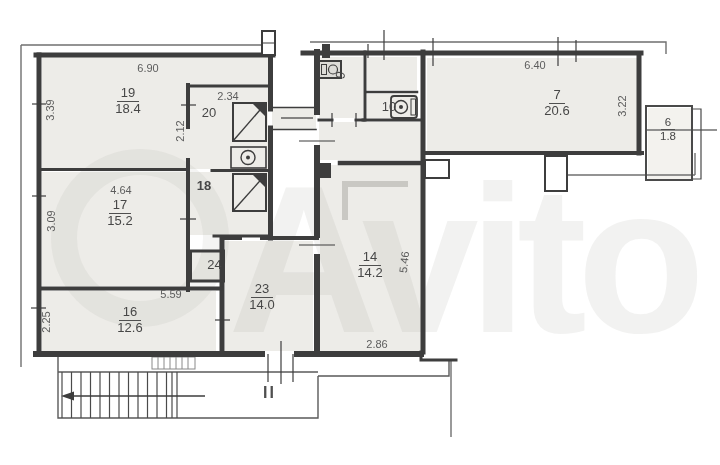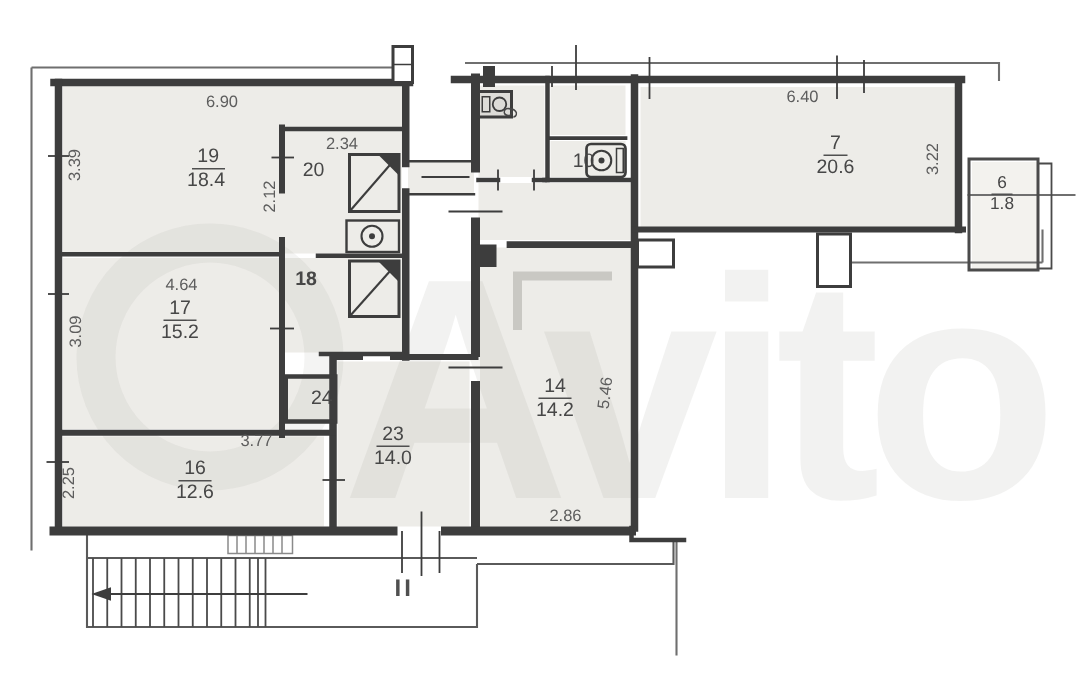--- a/index.html
+++ b/index.html
@@ -198,21 +198,21 @@
       <circle cx="333" cy="69.5" r="4.5" fill="none" stroke-width="1.2"></circle>
     </g>
     <g stroke="#3d3d3d" fill="none">
       <rect x="391" y="96" width="26" height="22" rx="3" stroke-width="1.8"></rect>
       <circle cx="401" cy="107" r="6.5" stroke-width="1.4"></circle>
       <circle cx="401" cy="107" r="2" fill="#3d3d3d" stroke="none"></circle>
       <rect x="411" y="99" width="4.5" height="16" stroke-width="1"></rect>
     </g>
   </svg>
 
-  <div class="rlabel" style="left:106px;top:97px;text-align:right;">
+  <div class="rlabel" style="left:106px;top:86px;">
     <span class="num">19</span>
     <span class="area">18.4</span>
   </div>
   <div class="rlabel solo" style="left:195px;top:106px;width:28px;">
     <span class="num">20</span>
   </div>
   <div class="rlabel solo" style="left:190px;top:179px;width:28px;font-weight:bold;">
     <span class="num">18</span>
   </div>
   <div class="rlabel solo" style="left:192px;top:258px;width:45px;">
@@ -248,21 +248,21 @@
     <span class="num">6</span>
     <span class="area">1.8</span>
   </div>
 
   <div class="dim" style="left:128px;top:61px;">6.90</div>
   <div class="dim v" style="left:30px;top:103px;">3.39</div>
   <div class="dim" style="left:208px;top:89px;">2.34</div>
   <div class="dim v" style="left:160px;top:124px;">2.12</div>
   <div class="dim" style="left:101px;top:183px;">4.64</div>
   <div class="dim v" style="left:31px;top:214px;">3.09</div>
-  <div class="dim" style="left:151px;top:287px;">3.77</div>
+  <div class="dim" style="left:151px;top:287px;">5.59</div>
   <div class="dim v" style="left:26px;top:315px;">2.25</div>
   <div class="dim v" style="left:384px;top:255px;transform:rotate(-83deg);">5.46</div>
   <div class="dim" style="left:357px;top:337px;">2.86</div>
   <div class="dim" style="left:515px;top:58px;">6.40</div>
   <div class="dim v" style="left:602px;top:99px;">3.22</div>
 
   <div class="secmark" style="left:263px;top:384px;">II</div>
 
 </div>
 

